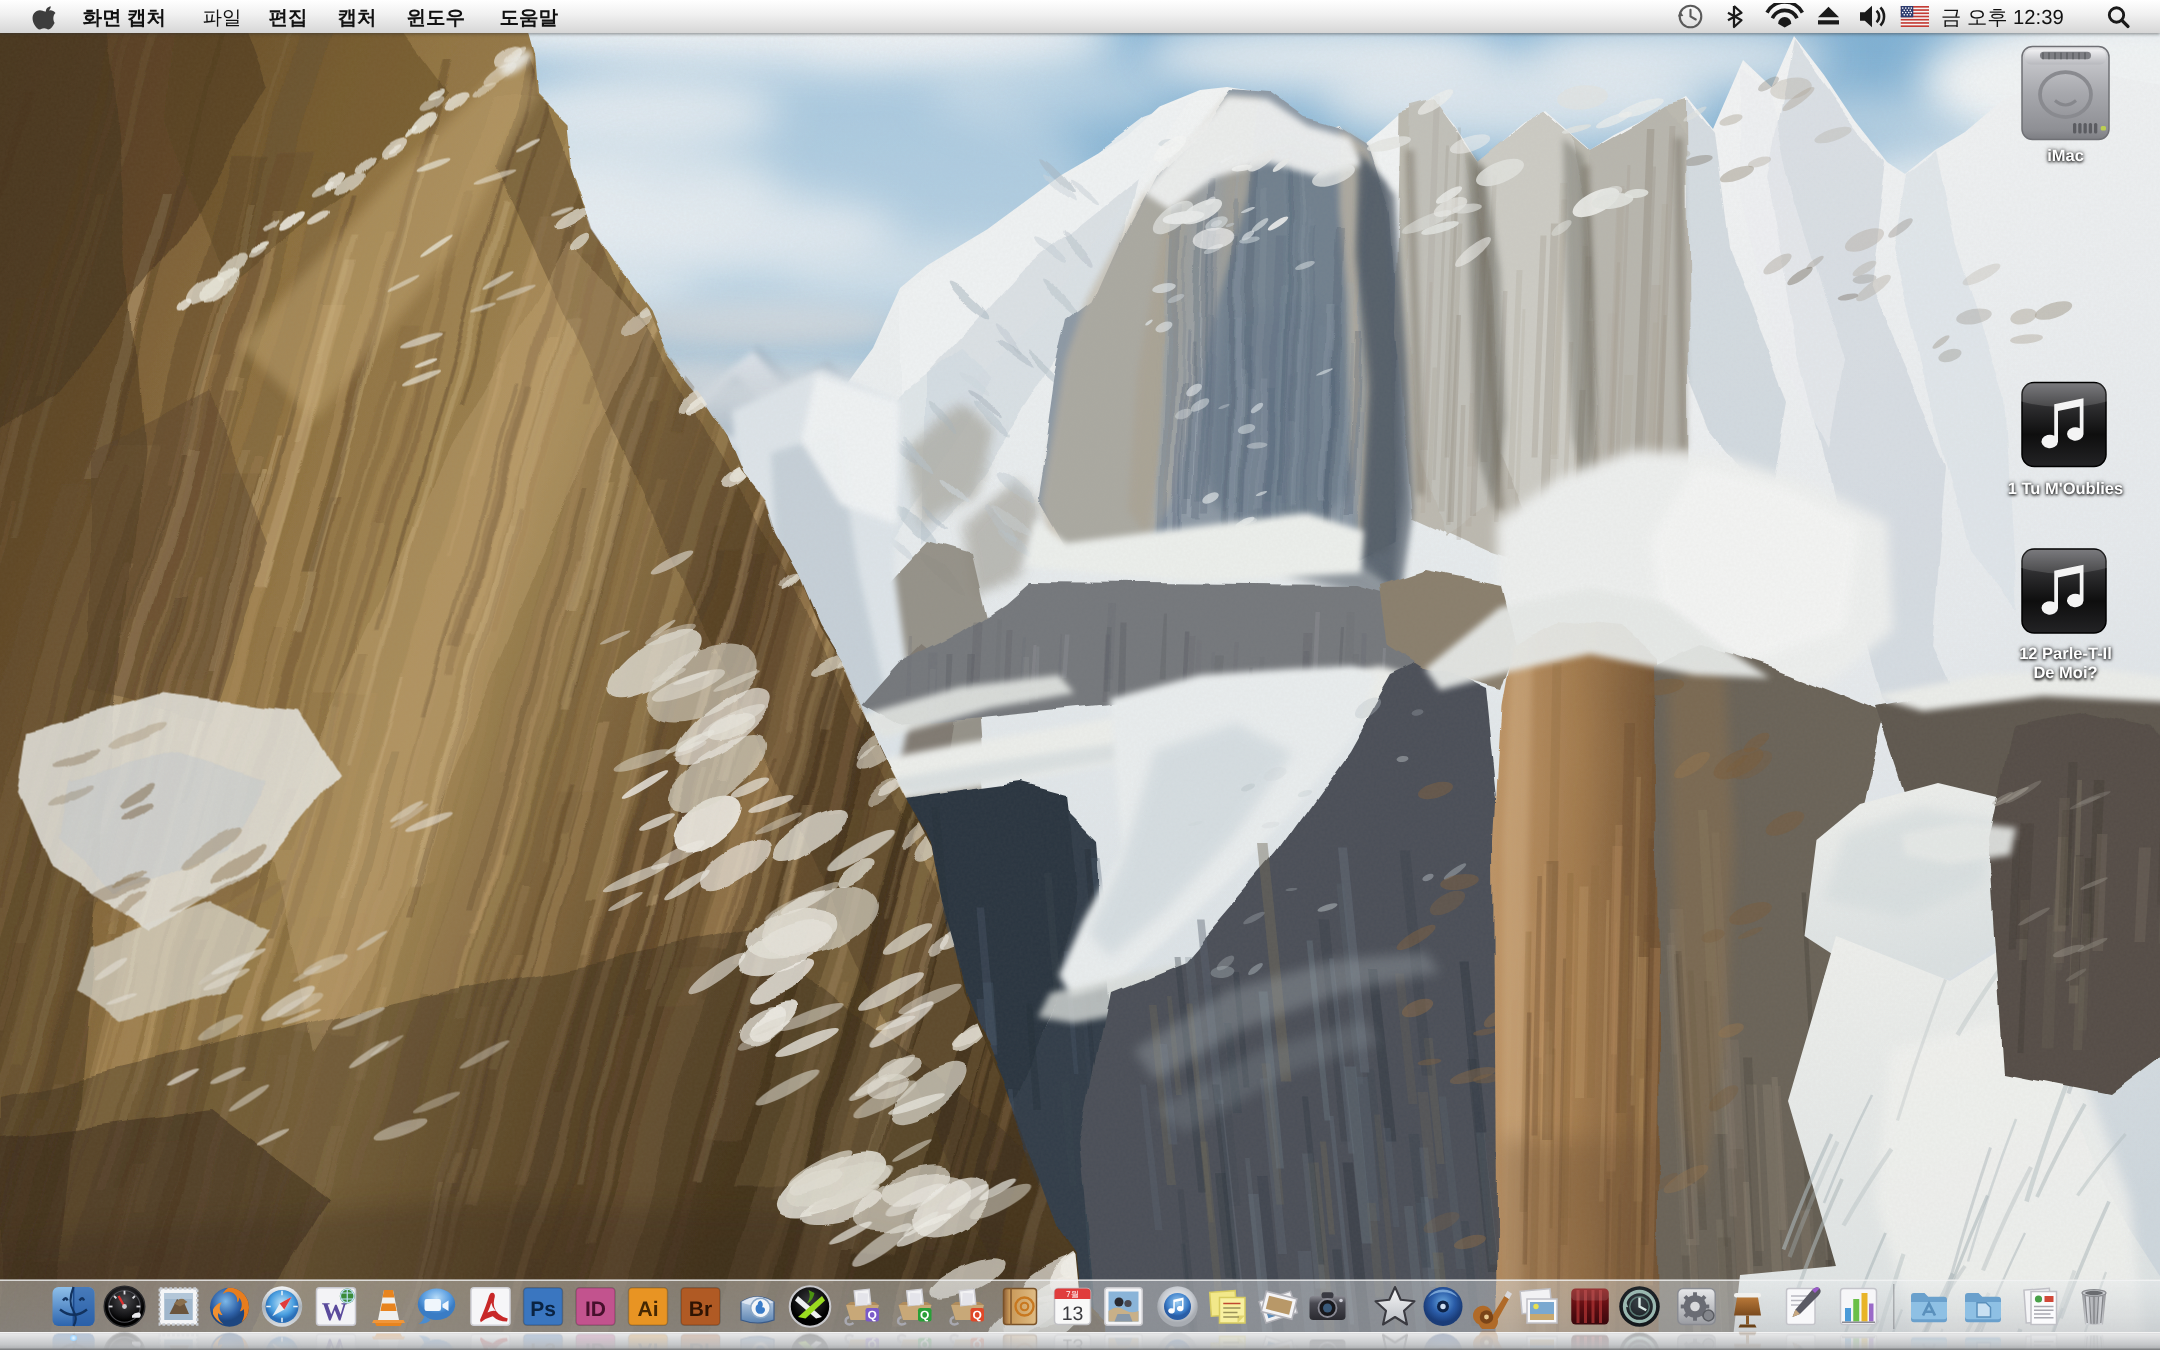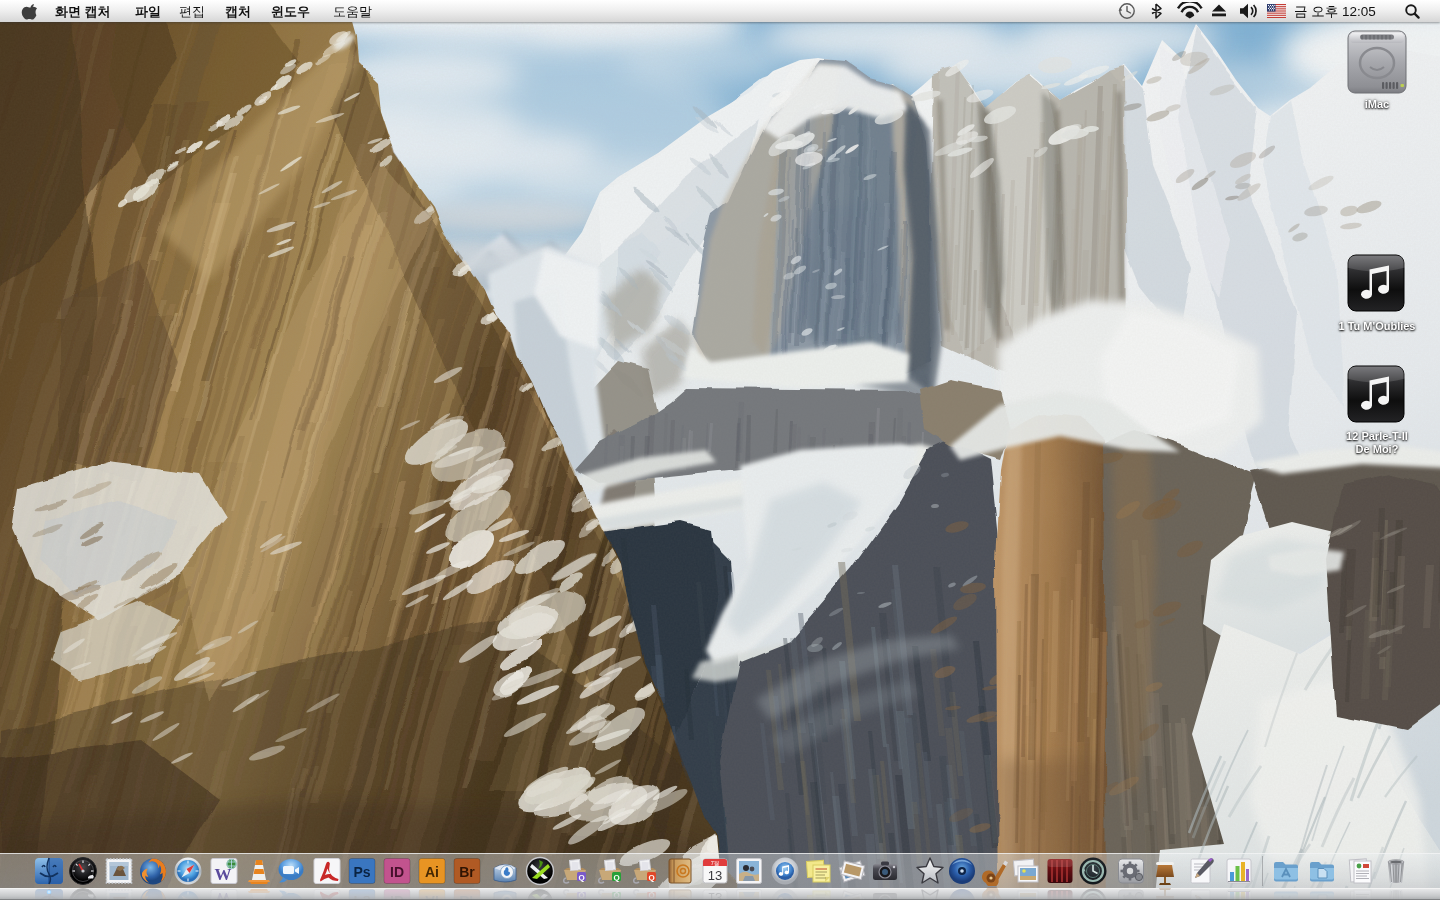--- a/index.html
+++ b/index.html
@@ -1152,25 +1152,25 @@
 <ellipse cx="323" cy="703" rx="19" ry="2.6" fill="#d2cdbf" opacity="0.45" transform="rotate(-29 323 703)"></ellipse>
 <ellipse cx="201" cy="678" rx="14" ry="1.8" fill="#e3e0d6" opacity="0.48" transform="rotate(-21 201 678)"></ellipse>
 </g>
 <rect x="0" y="0" width="1440" height="900" filter="url(#grain)" opacity="0.12" fill="#000"></rect>
 </svg>
     <div id="menubar">
       <svg style="position:absolute;left:21px;top:3px" width="17" height="17" viewBox="0 0 17 17">
 <path fill="#3d3d3d" transform="translate(1.5,0.5)" d="M11.3,0.6c0.1,0.9-0.3,1.8-0.8,2.4C9.9,3.7,9,4.2,8.1,4.1C8,3.3,8.4,2.4,8.9,1.9C9.5,1.2,10.5,0.7,11.3,0.6z M13.9,11.7c-0.4,0.9-0.6,1.3-1.1,2c-0.7,1.1-1.8,2.4-3,2.4c-1.1,0-1.4-0.7-2.9-0.7c-1.5,0-1.8,0.7-2.9,0.7c-1.3,0-2.2-1.2-3-2.3C-1.1,10.9-1.3,7.3,0.2,5.4c1-1.3,2.5-2.1,3.9-2.1c1.4,0,2.3,0.8,3.5,0.8c1.1,0,1.8-0.8,3.5-0.8c1.2,0,2.5,0.7,3.4,1.8C12.5,6.8,12.9,10.2,13.9,11.7z"></path>
       </svg>
       <div class="mi" style="left:55px;font-weight:bold">화면 캡처</div>
-      <div class="mi" style="left:135px;font-weight:bold">파일</div>
-      <div class="mi" style="left:179px;font-weight:normal">편집</div>
+      <div class="mi" style="left:135px;font-weight:normal">파일</div>
+      <div class="mi" style="left:179px;font-weight:bold">편집</div>
       <div class="mi" style="left:225px;font-weight:bold">캡처</div>
       <div class="mi" style="left:271px;font-weight:bold">윈도우</div>
-      <div class="mi" style="left:333px;font-weight:normal">도움말</div>
+      <div class="mi" style="left:333px;font-weight:bold">도움말</div>
       <svg style="position:absolute;left:1116px;top:2px" width="150" height="18" viewBox="0 0 150 18">
 <g stroke="#5a5a5a" stroke-width="1.4" fill="none">
  <circle cx="11" cy="9" r="7.2"></circle>
  <path d="M11,4.5 L11,9 L14.5,11" stroke-linecap="round"></path>
 </g>
 <path d="M4.2,5.2 L2.6,9 L6.2,8.6 Z" fill="#5a5a5a"></path>
 <path d="M40,2 L40,16 L45,11.5 L36,6.5 M40,2 L45,6.5 L36,11.5" stroke="#1a1a1a" stroke-width="1.5" fill="none" stroke-linejoin="round"></path>
 <path d="M69.4,13.8 a4.4,4.4 0 0 1 8.8,0 l-4.4,2.6 z" fill="#1a1a1a"></path>
 <path d="M65.6,10.2 a9,9 0 0 1 16.4,0" stroke="#1a1a1a" stroke-width="2.4" fill="none"></path>
 <path d="M62,6.4 a13.4,13.4 0 0 1 23.6,0" stroke="#1a1a1a" stroke-width="2.4" fill="none"></path>
@@ -1201,21 +1201,21 @@
           <circle cx="6.5" cy="2.9" r="0.55"></circle>
           <circle cx="1.5" cy="4.4" r="0.55"></circle>
           <circle cx="3.5" cy="4.4" r="0.55"></circle>
           <circle cx="5.5" cy="4.4" r="0.55"></circle>
           <circle cx="7.2" cy="4.4" r="0.55"></circle>
           <circle cx="2.5" cy="5.9" r="0.55"></circle>
           <circle cx="4.5" cy="5.9" r="0.55"></circle>
           <circle cx="6.5" cy="5.9" r="0.55"></circle>
         </g>
 </svg>
-      <div class="mi" style="left:1294px;top:3px;font-size:13.5px">금 오후 12:05</div>
+      <div class="mi" style="left:1294px;top:3px;font-size:13.5px">금 오후 12:39</div>
       <svg style="position:absolute;left:1404px;top:3px" width="17" height="17" viewBox="0 0 17 17">
 <circle cx="7" cy="7" r="4.8" fill="none" stroke="#1a1a1a" stroke-width="1.9"></circle>
 <path d="M10.6,10.6 L14.6,14.6" stroke="#1a1a1a" stroke-width="2.3" stroke-linecap="round"></path>
       </svg>
     </div>
     <svg class="dicon" style="left:1346px;top:29px" width="62" height="66" viewBox="0 0 62 66">
 <defs>
         <linearGradient id="dr1" x1="0" y1="0" x2="0" y2="1">
 <stop offset="0" stop-color="#e8e8ea"></stop>
           <stop offset="0.12" stop-color="#c8c9cd"></stop>

